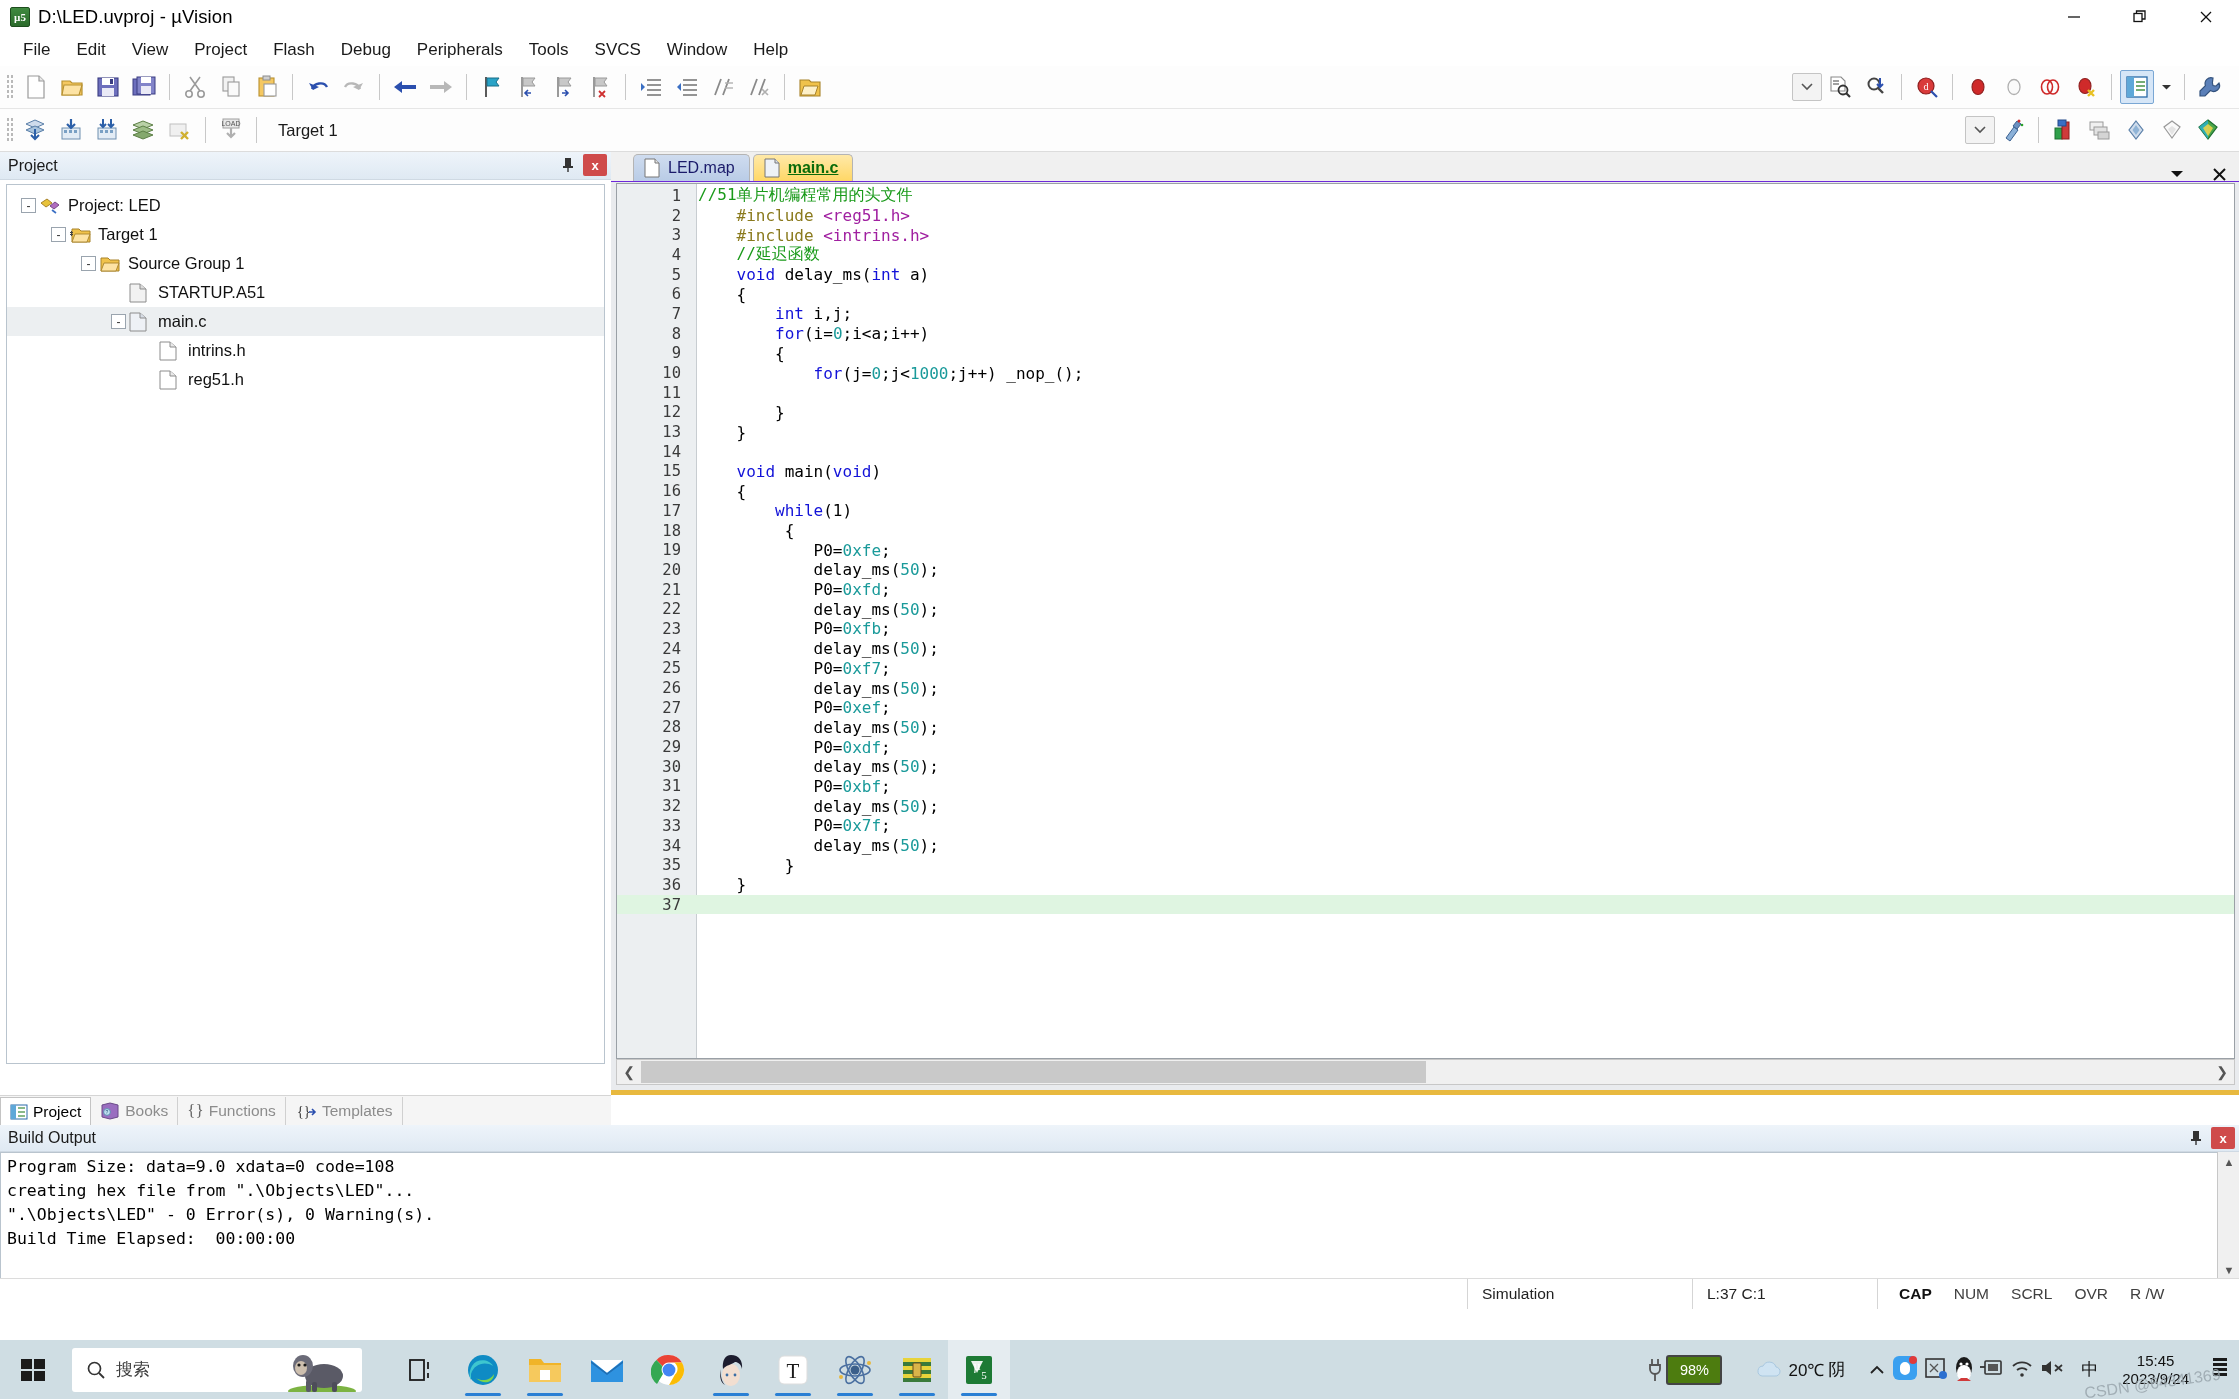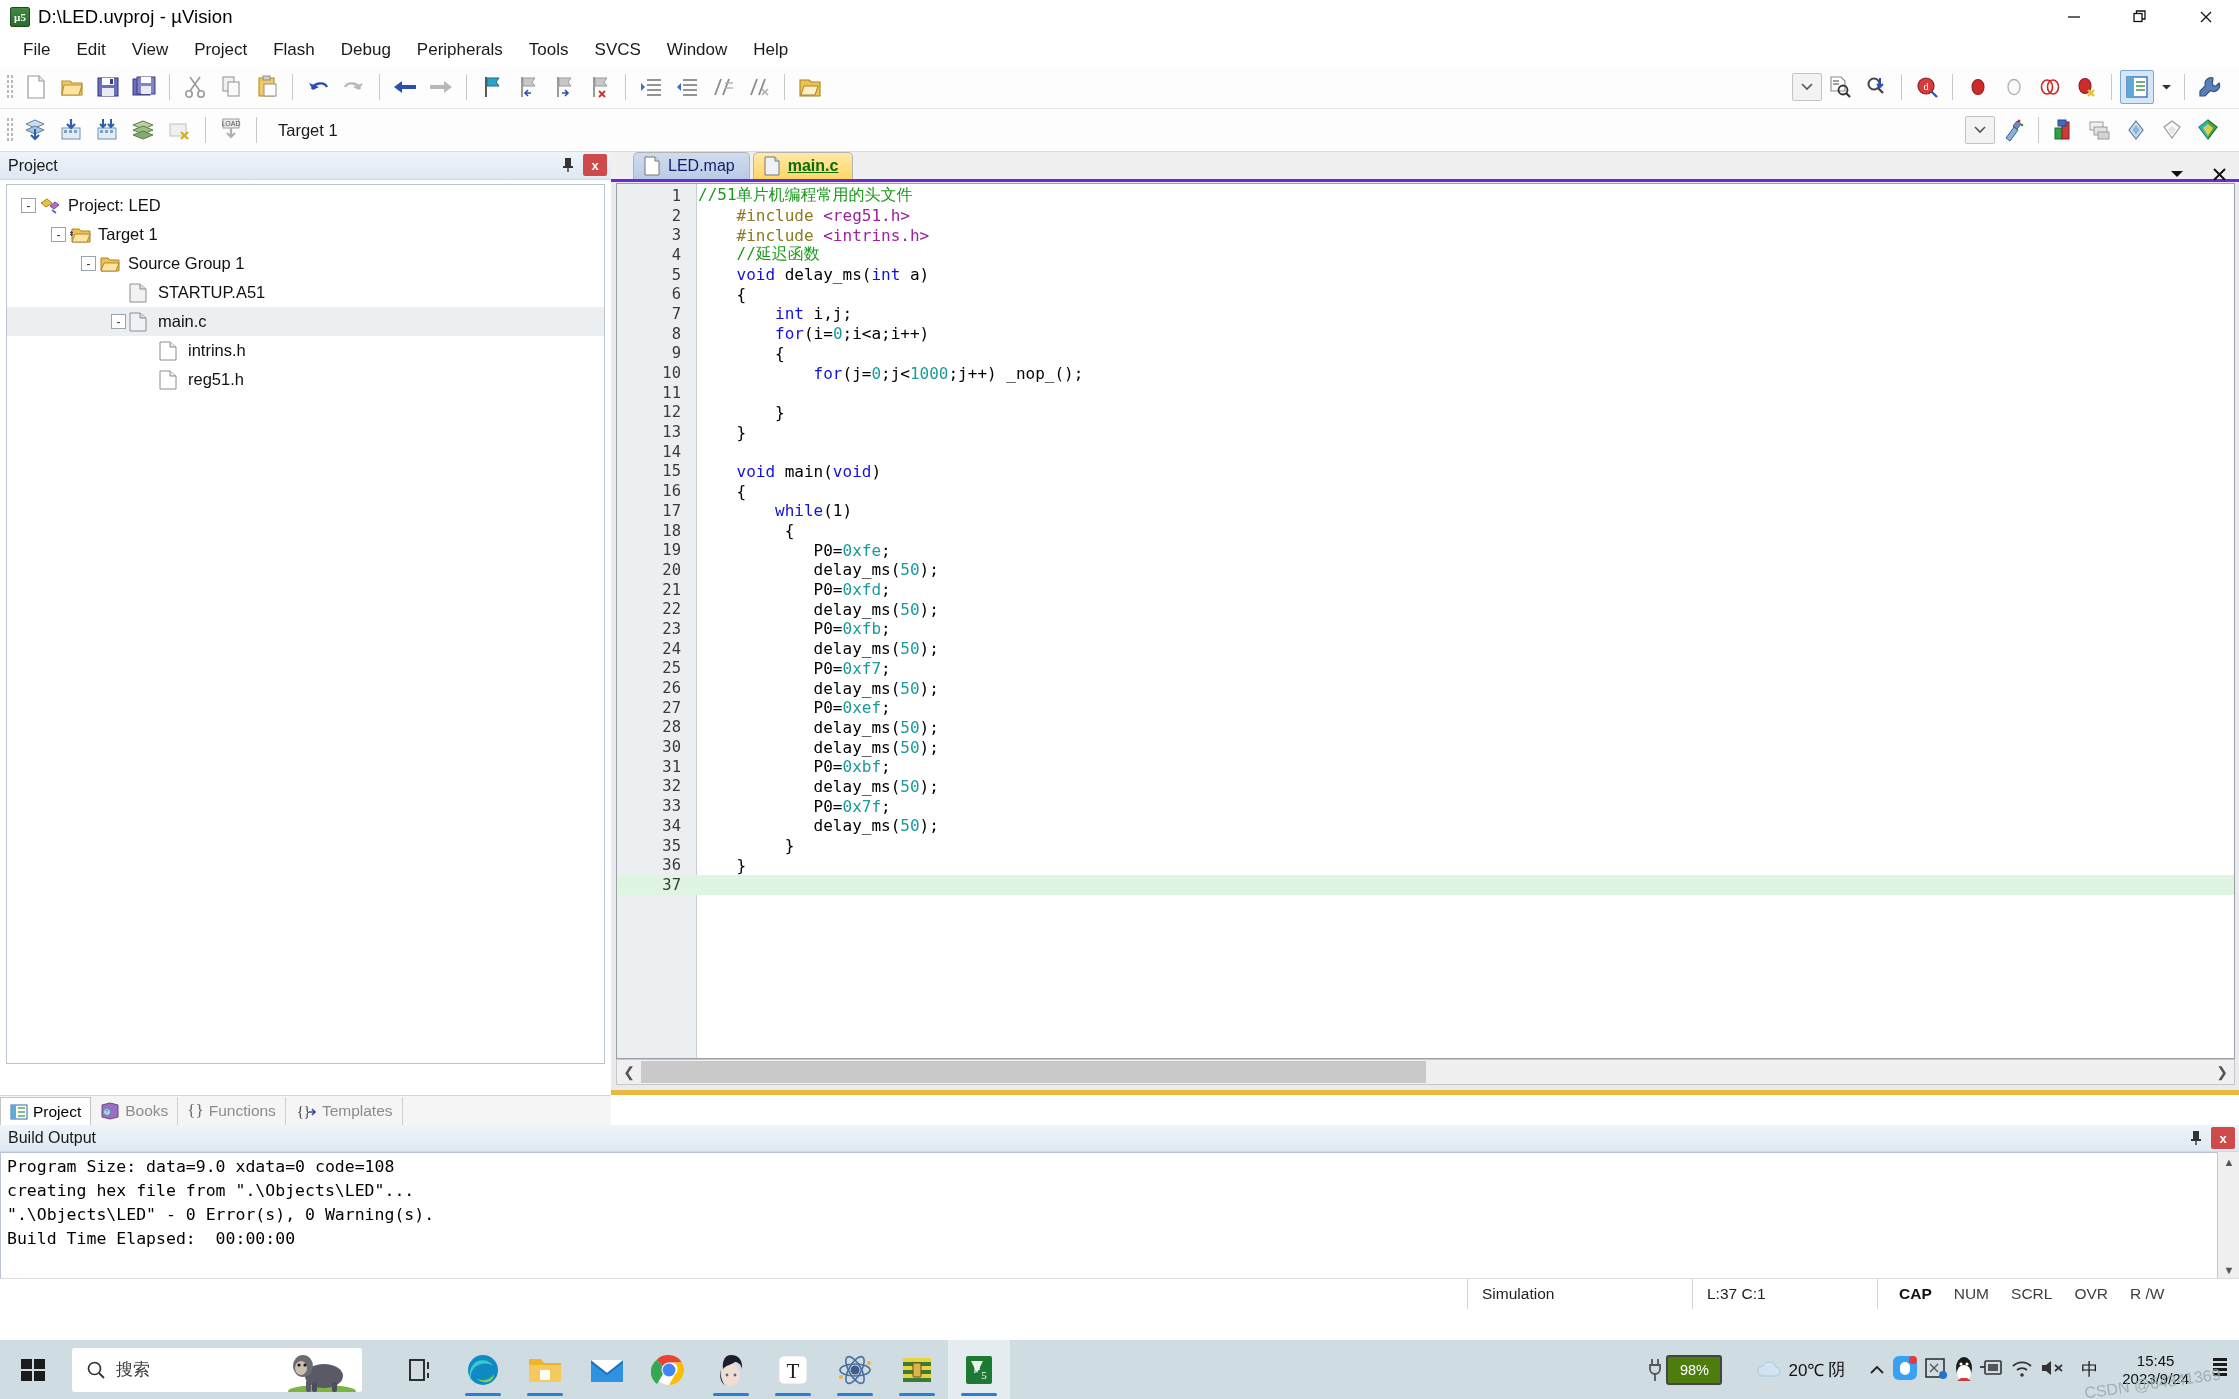--- a/index.html
+++ b/index.html
@@ -113,21 +113,21 @@
   }
   .ptab.active { background: #ffffff; color: #000; border: 1px solid #c4c4c4; border-bottom: none; }
 
   
   .editor-wrap {
     position: absolute; left: 611px; top: 152px; width: 1628px; height: 943px;
     background: #e9ebee;
   }
   .editor-topbar {
     height: 30px; display: flex; align-items: flex-end; position: relative;
-    background: #f0f0f0; border-bottom: 3px solid #6d28d9;
+    background: #f0f0f0; border-bottom: 1px solid #6d28d9;
   }
   .etab {
     display: flex; align-items: center; gap: 8px; height: 27px; padding: 0 14px 0 10px;
     font-size: 16px; border: 1px solid #b4b4b4; border-bottom: none;
     border-radius: 5px 5px 0 0; margin-right: 3px; position: relative;
   }
   .etab.map { background: linear-gradient(#cfdcef, #b9cce6); color: #1a1a6a; margin-left: 22px; }
   .etab.active { background: linear-gradient(#ffe9a8, #ffd766); color: #0a6b0a;
     font-weight: bold; text-decoration: underline; }
   .etab-close { position: absolute; right: 6px; top: 10px; display: flex; gap: 14px; align-items: center; }
@@ -898,20 +898,24 @@
             <div class="lnum">26</div>
             <div class="ctext"><span>            delay_ms(</span><span class="c-num">50</span><span>);</span></div>
           </div>
           <div class="cline">
             <div class="lnum">27</div>
             <div class="ctext"><span>            P0=</span><span class="c-num">0xef</span><span>;</span></div>
           </div>
           <div class="cline">
             <div class="lnum">28</div>
             <div class="ctext"><span>            delay_ms(</span><span class="c-num">50</span><span>);</span></div>
+          </div>
+          <div class="cline">
+            <div class="lnum">29</div>
+            <div class="ctext"><span>            P0=</span><span class="c-num">0xdf</span><span>;</span></div>
           </div>
           <div class="cline">
             <div class="lnum">30</div>
             <div class="ctext"><span>            delay_ms(</span><span class="c-num">50</span><span>);</span></div>
           </div>
           <div class="cline">
             <div class="lnum">31</div>
             <div class="ctext"><span>            P0=</span><span class="c-num">0xbf</span><span>;</span></div>
           </div>
           <div class="cline">

